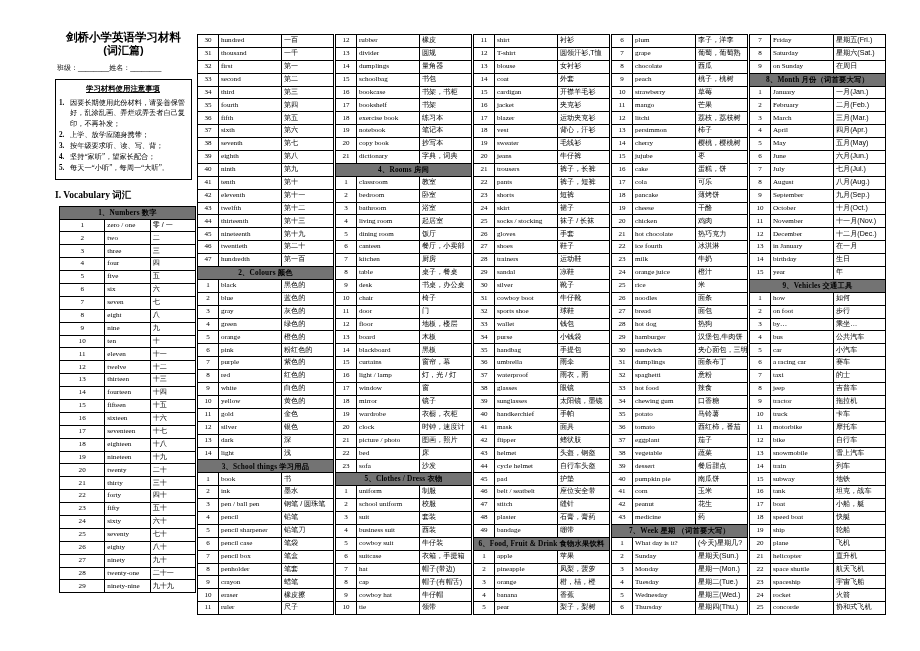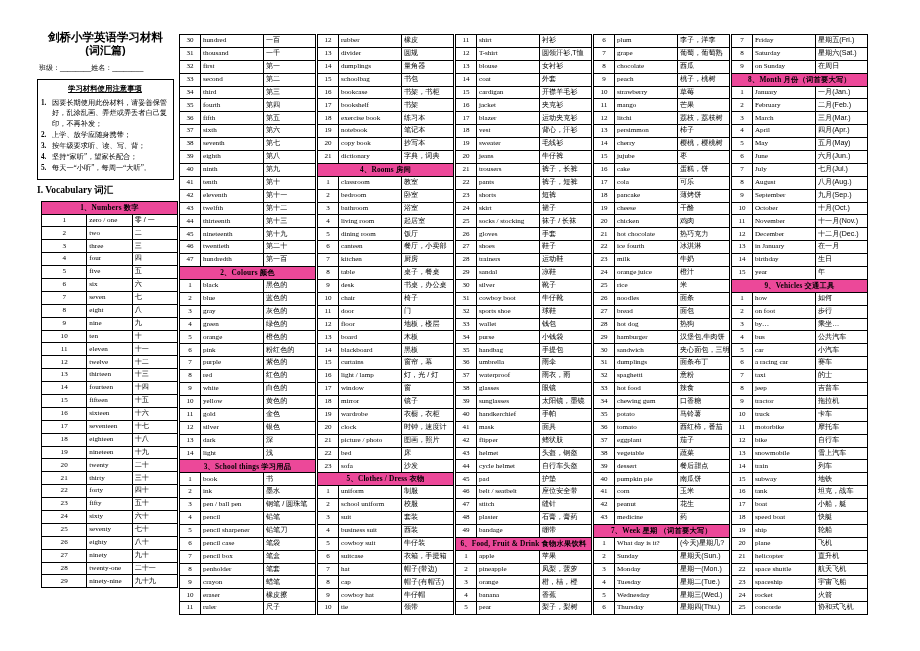--- a/index.html
+++ b/index.html
@@ -12,21 +12,21 @@
     height: 651px;
     font-family: "Liberation Serif", "DejaVu Serif", serif;
     color: #000;
     overflow: hidden;
   }
   .page {
     position: relative;
     width: 920px;
     height: 651px;
     box-sizing: border-box;
-    padding: 30px 40px 10px 37px;
+    padding: 30px 40px 10px 55px;
   }
   .columns {
     display: flex;
     align-items: flex-start;
     gap: 0px;
   }
   .col {
     width: 137px;
     flex: 0 0 137px;
     margin-right: 1px;
@@ -55,21 +55,21 @@
     font-size: 7px;
     margin-top: 5px;
     margin-bottom: 6px;
     white-space: nowrap;
     text-align: left;
     padding-left: 2px;
   }
   .notes-box {
     border: 1px solid #000;
     padding: 4px 4px 4px 3px;
-    margin-bottom: 4px;
+    margin-bottom: 9px;
   }
   .notes-title {
     font-family: "Liberation Sans", "DejaVu Sans", sans-serif;
     font-weight: bold;
     font-size: 7.4px;
     text-align: center;
     text-decoration: underline;
     margin-bottom: 4px;
   }
   .notes-list {
@@ -121,21 +121,21 @@
   }
   td.en {
     width: 58px;
     font-family: "Liberation Serif", "DejaVu Serif", serif;
   }
   td.cn {
     font-family: "Liberation Sans", "DejaVu Sans", sans-serif;
     font-size: 7.1px;
   }
   tr.group td {
-    background: #ec4899;
+    background: #737373;
     text-align: center;
     font-weight: bold;
     font-size: 7.3px;
     font-family: "Liberation Serif", "DejaVu Serif", serif;
     letter-spacing: 0.2px;
   }
 </style>
 </head>
 <body>
 

